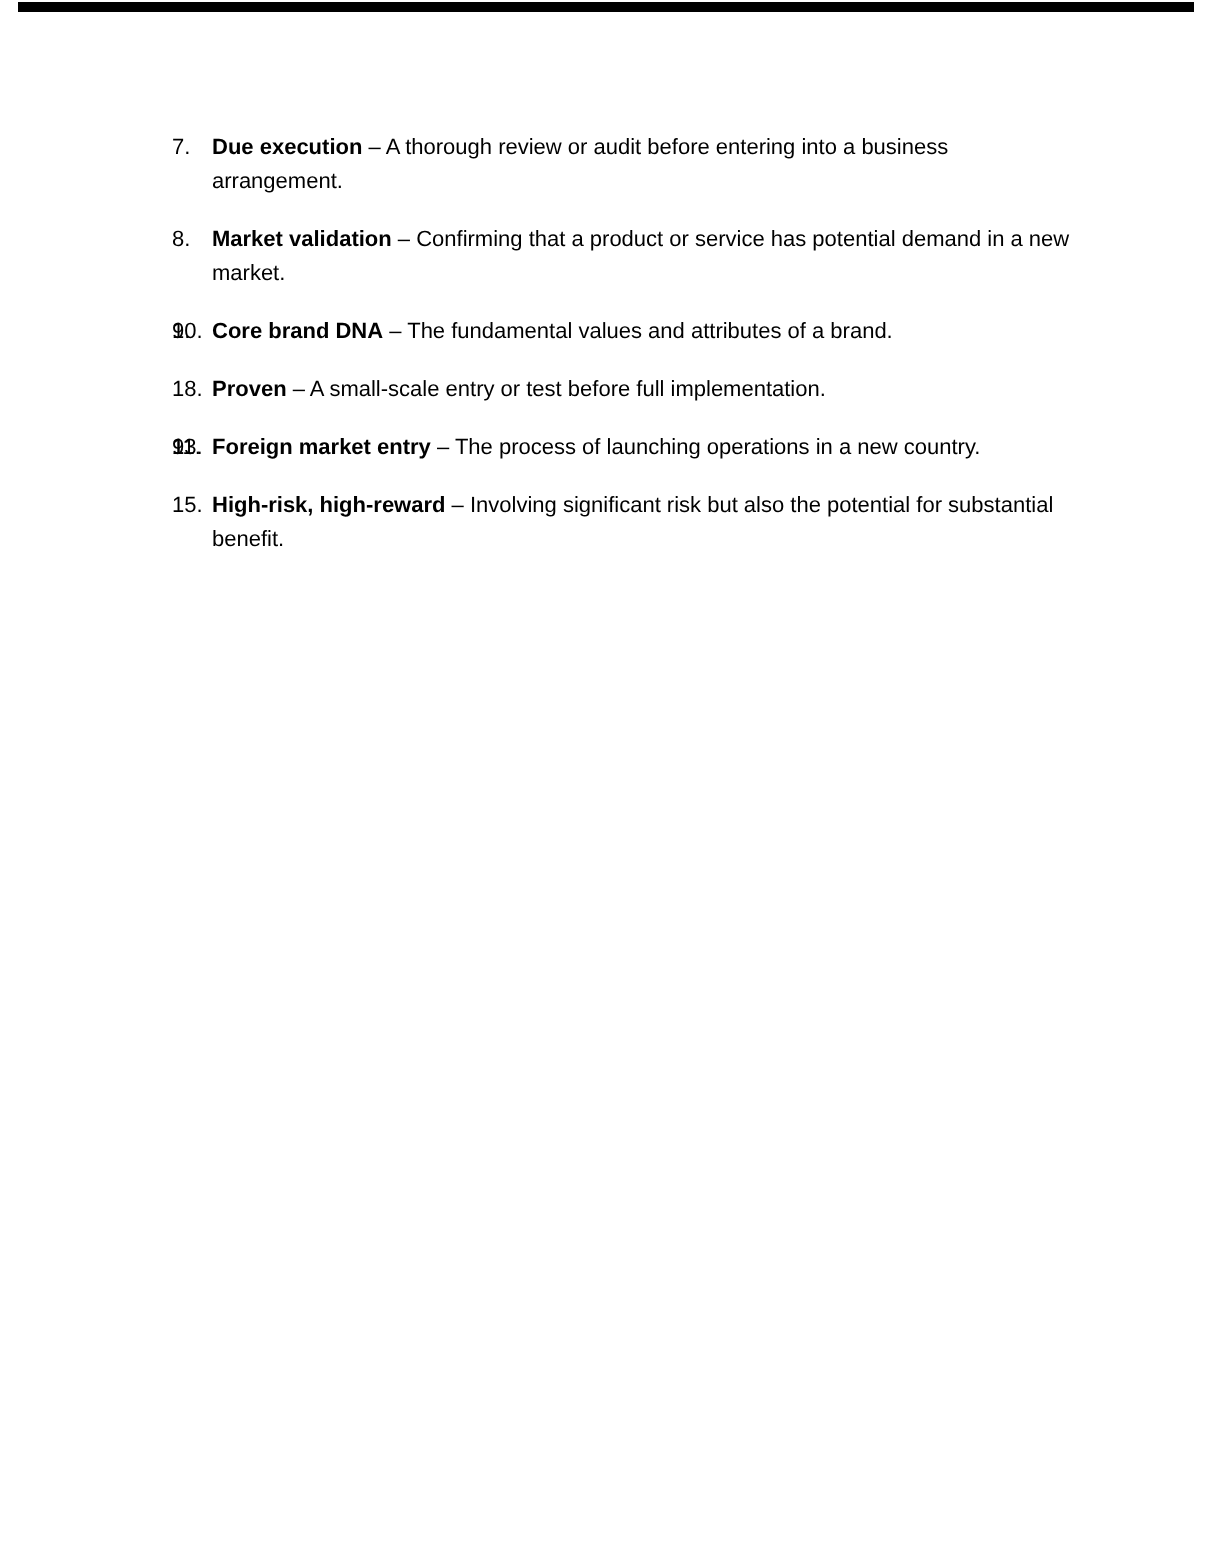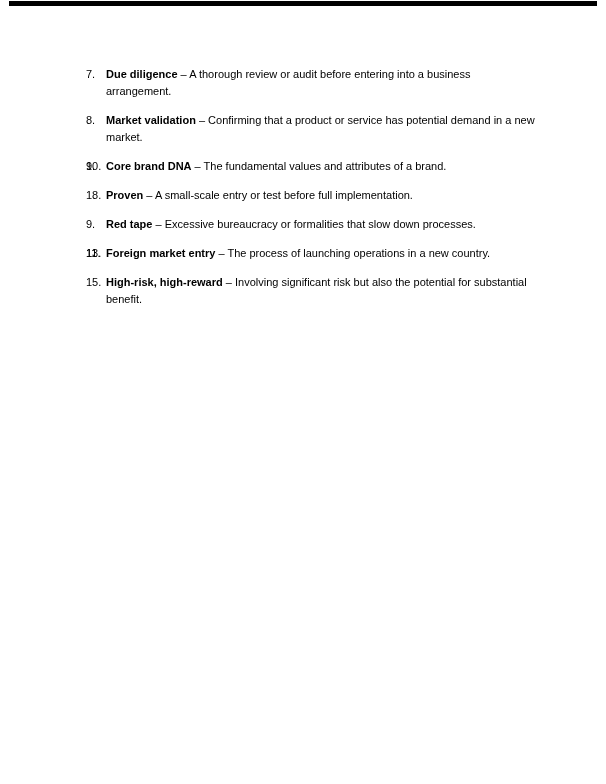--- a/index.html
+++ b/index.html
@@ -46,23 +46,23 @@
     white-space: nowrap;
   }
   ol.terms li b { font-weight: bold; }
 </style>
 </head>
 <body>
 
 <div class="page">
   <div class="top-bar"></div>
   <ol class="terms">
-      <li><span class="num">7.</span><span><b>Due diligence</b><span> – </span><span>A thorough review or audit before entering into a business arrangement.</span></span></li>
+      <li><span class="num">7.</span><span><b>Due execution</b><span> – </span><span>A thorough review or audit before entering into a business arrangement.</span></span></li>
       <li><span class="num">8.</span><span><b>Market validation</b><span> – </span><span>Confirming that a product or service has potential demand in a new market.</span></span></li>
       <li><span class="num">9.</span></li>
       <li><span class="num">10.</span><span><b>Core brand DNA</b><span> – </span><span>The fundamental values and attributes of a brand.</span></span></li>
       <li><span class="num">18.</span><span><b>Proven</b><span> – </span><span>A small-scale entry or test before full implementation.</span></span></li>
-      <li><span class="num">9.</span><span><b>Red tape</b><span> – </span><span>Excessive bureaucracy or formalities that slow down processes.</span></span></li>
+      <li><span class="num">9.</span></li>
       <li><span class="num">13.</span></li>
       <li><span class="num">11.</span><span><b>Foreign market entry</b><span> – </span><span>The process of launching operations in a new country.</span></span></li>
       <li><span class="num">15.</span><span><b>High-risk, high-reward</b><span> – </span><span>Involving significant risk but also the potential for substantial benefit.</span></span></li>
     </ol>
 </div>
 
 </body></html>

